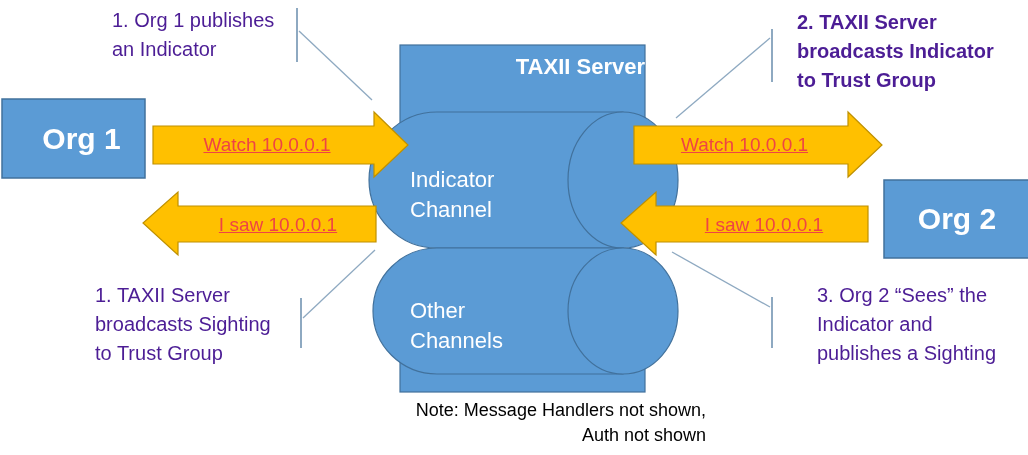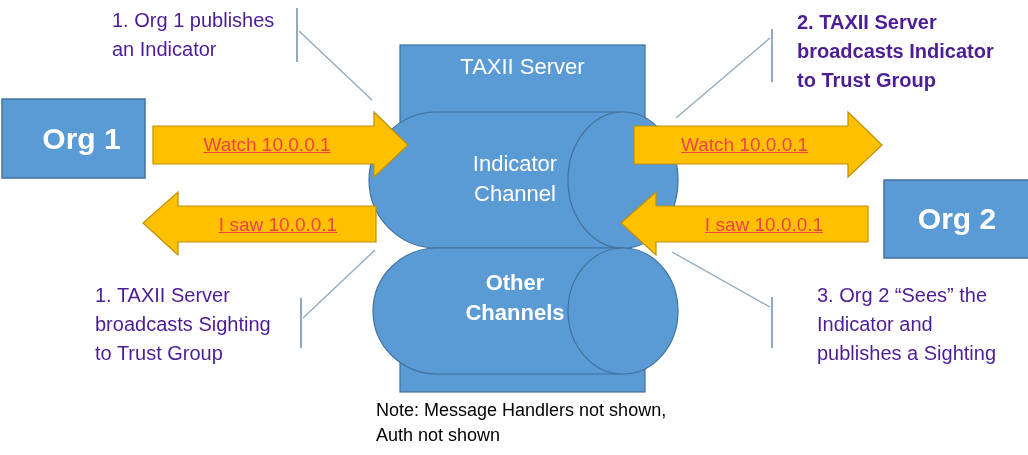--- a/index.html
+++ b/index.html
@@ -47,50 +47,53 @@
   .box-shape {
     position: absolute;
     box-sizing: border-box;
   }
   .cyl-label {
     position: absolute;
     color: #ffffff;
     font-size: 22px;
     line-height: 30px;
     font-family: "Liberation Sans", sans-serif;
-    text-align: center;
+    text-align: left;
     white-space: pre-line;
     pointer-events: none;
+    margin-top: 16px;
   }
   .arrow-label {
     position: absolute;
     font-size: 19px;
     color: #ef4444;
     font-family: "Liberation Sans", sans-serif;
     text-align: center;
     pointer-events: none;
     white-space: nowrap;
     text-decoration: underline;
   }
   .note {
     position: absolute;
     font-size: 18px;
     line-height: 25px;
     color: #000000;
     font-family: "Liberation Sans", sans-serif;
     white-space: pre-line;
+    text-align: right;
   }
   .server-title {
     position: absolute;
     color: #ffffff;
     font-size: 22px;
     font-family: "Liberation Sans", sans-serif;
-    text-align: center;
+    text-align: right;
     width: 100%;
     pointer-events: none;
+    font-weight: bold;
   }
 </style>
 </head>
 <body>
 
 <div id="canvas">
 
   <svg class="svg-layer" viewBox="0 0 1028 455">
 
     <g>
@@ -148,21 +151,21 @@
     <div class="org-label">Org 2</div>
   </div>
 
   <div class="box-shape" style="left:400px; top:54px; width:245px; height:30px;">
     <div class="server-title">TAXII Server</div>
   </div>
 
   <div class="cyl-label" style="left:410px; top:149px; width:210px;">Indicator
 Channel</div>
 
-  <div class="cyl-label" style="left:410px; top:268px; width:210px;font-weight:bold;">Other
+  <div class="cyl-label" style="left:410px; top:280px; width:210px;">Other
 Channels</div>
 
   <div class="arrow-label" style="left:160px; top:134px; width:214px;">Watch 10.0.0.1</div>
 
   <div class="arrow-label" style="left:641px; top:134px; width:207px;">Watch 10.0.0.1</div>
 
   <div class="arrow-label" style="left:180px; top:214px; width:196px;">I saw 10.0.0.1</div>
 
   <div class="arrow-label" style="left:660px; top:214px; width:208px;">I saw 10.0.0.1</div>
 

